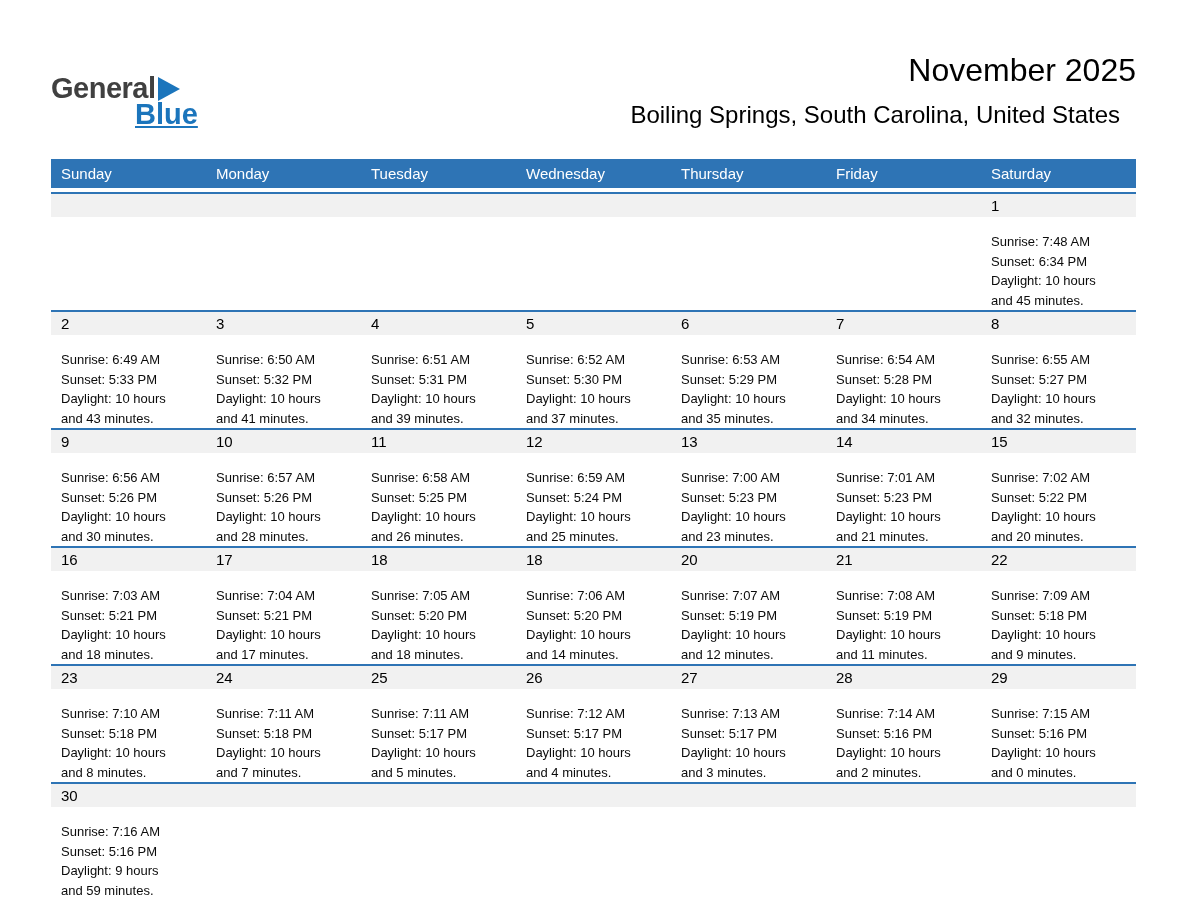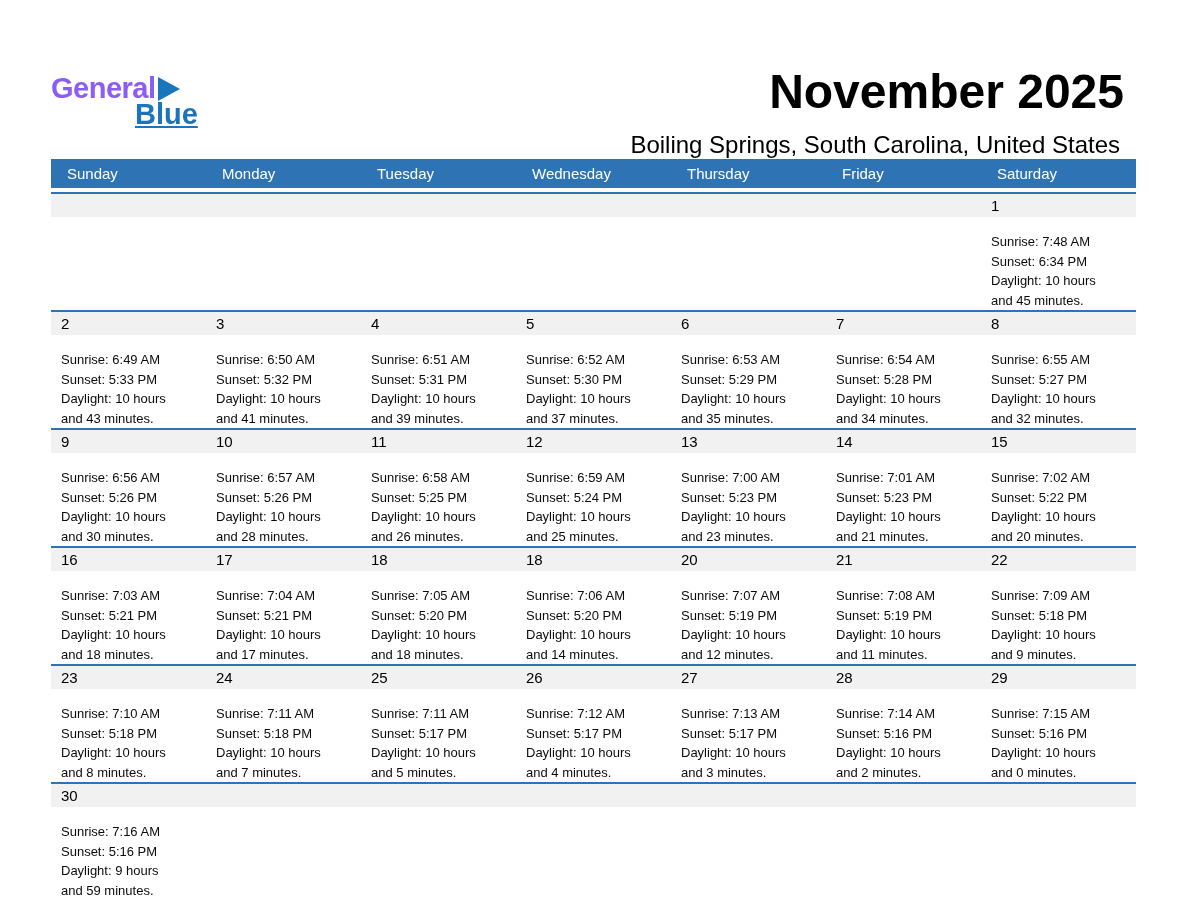--- a/index.html
+++ b/index.html
@@ -18,57 +18,57 @@
     overflow: hidden;
   }
 
   
   .page-header { position: relative; height: 159px; }
   .logo { position: absolute; left: 51px; top: 74px; line-height: 1; }
   .logo-top { display: flex; align-items: flex-start; }
   .logo-general {
     font-size: 29px;
     font-weight: 700;
-    color: #8b5cf6;
+    color: #404040;
     letter-spacing: -0.5px;
   }
   .logo-flag {
     width: 0; height: 0;
     border-left: 22px solid #1b75bc;
     border-top: 12px solid transparent;
     border-bottom: 12px solid transparent;
     margin-left: 2px;
     margin-top: 3px;
   }
   .logo-blue {
     font-size: 29px;
     font-weight: 700;
     color: #1b75bc;
     margin-left: 84px;
     margin-top: -3px;
     text-decoration: underline;
   }
   .titles { position: absolute; right: 52px; top: 52px; text-align: right; }
-  .month-title { margin: 12px; font-size: 48px; font-weight: 700; color: #000; }
+  .month-title { margin: 0; font-size: 32px; font-weight: 400; color: #000; }
   .location-subtitle { margin: 12px 16px 0 0; font-size: 24px; font-weight: 400; color: #000; }
 
   
   .calendar { position: absolute; left: 51px; right: 52px; top: 159px; }
   .weekday-row {
     display: grid;
     grid-template-columns: repeat(7, 1fr);
     background: #2e74b5;
     height: 29px;
     align-items: center;
     margin-bottom: 4px;
   }
   .weekday-cell {
     color: #ffffff;
     font-size: 15px;
-    padding-left: 16px;
+    padding-left: 10px;
     white-space: nowrap;
   }
   .week-row {
     display: grid;
     grid-template-columns: repeat(7, 1fr);
     border-top: 2px solid #2e74b5;
     min-height: 107px;
   }
   .day-cell { overflow: hidden; }
   .day-strip {

